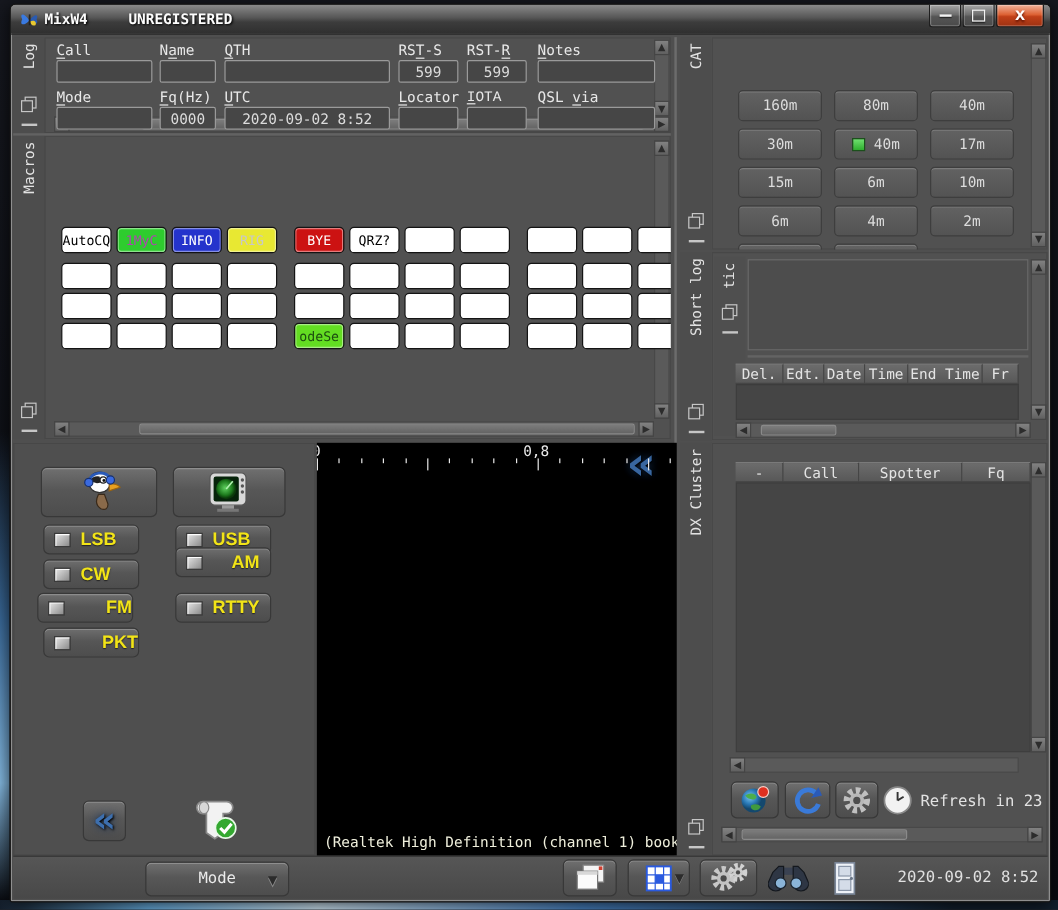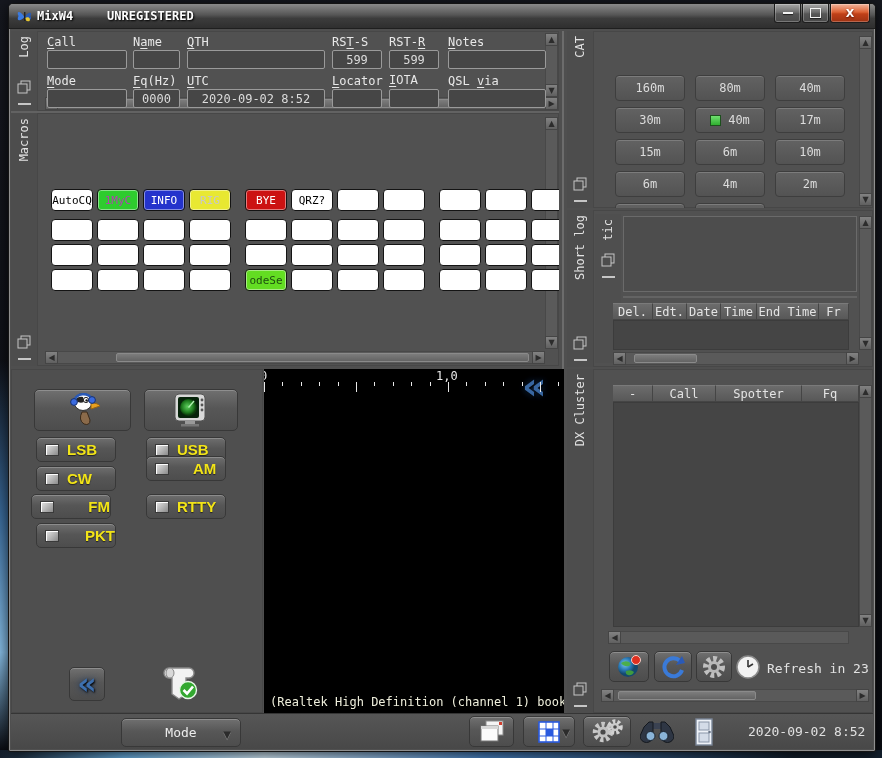--- a/index.html
+++ b/index.html
@@ -488,21 +488,21 @@
       <div class="tick" style="left: 147.2px; height: 4px;"></div>
       <div class="tick" style="left: 165.6px; height: 4px;"></div>
       <div class="tick" style="left: 184px; height: 10px;"></div>
       <div class="tick" style="left: 202.4px; height: 4px;"></div>
       <div class="tick" style="left: 220.8px; height: 4px;"></div>
       <div class="tick" style="left: 239.2px; height: 4px;"></div>
       <div class="tick" style="left: 257.6px; height: 4px;"></div>
       <div class="tick" style="left: 276px; height: 10px;"></div>
       <div class="tick" style="left: 294.4px; height: 4px;"></div>
       <span class="wlabel" style="left: -4px;">0</span>
-      <span class="wlabel" style="left: 172px;">1,0</span>
+      <span class="wlabel" style="left: 172px;">0,8</span>
     </div>
 
   <div class="statusbar" style="left:2px;top:709px;width:862px;height:36px">
     <div class="gbtn" style="left:110px;top:4px;width:120px;height:29px">
       <span style="font:13px 'DejaVu Sans Mono',monospace;color:#ececec">Mode</span>
       <span class="dd-arrow">▼</span>
     </div>
     <div class="gbtn" style="left:458px;top:2px;width:45px;height:31px">
       <svg width="28" height="26" viewBox="0 0 28 26">
         <rect x="8" y="2" width="17" height="14" fill="#f4f4f4" stroke="#8a8a8a"></rect>

